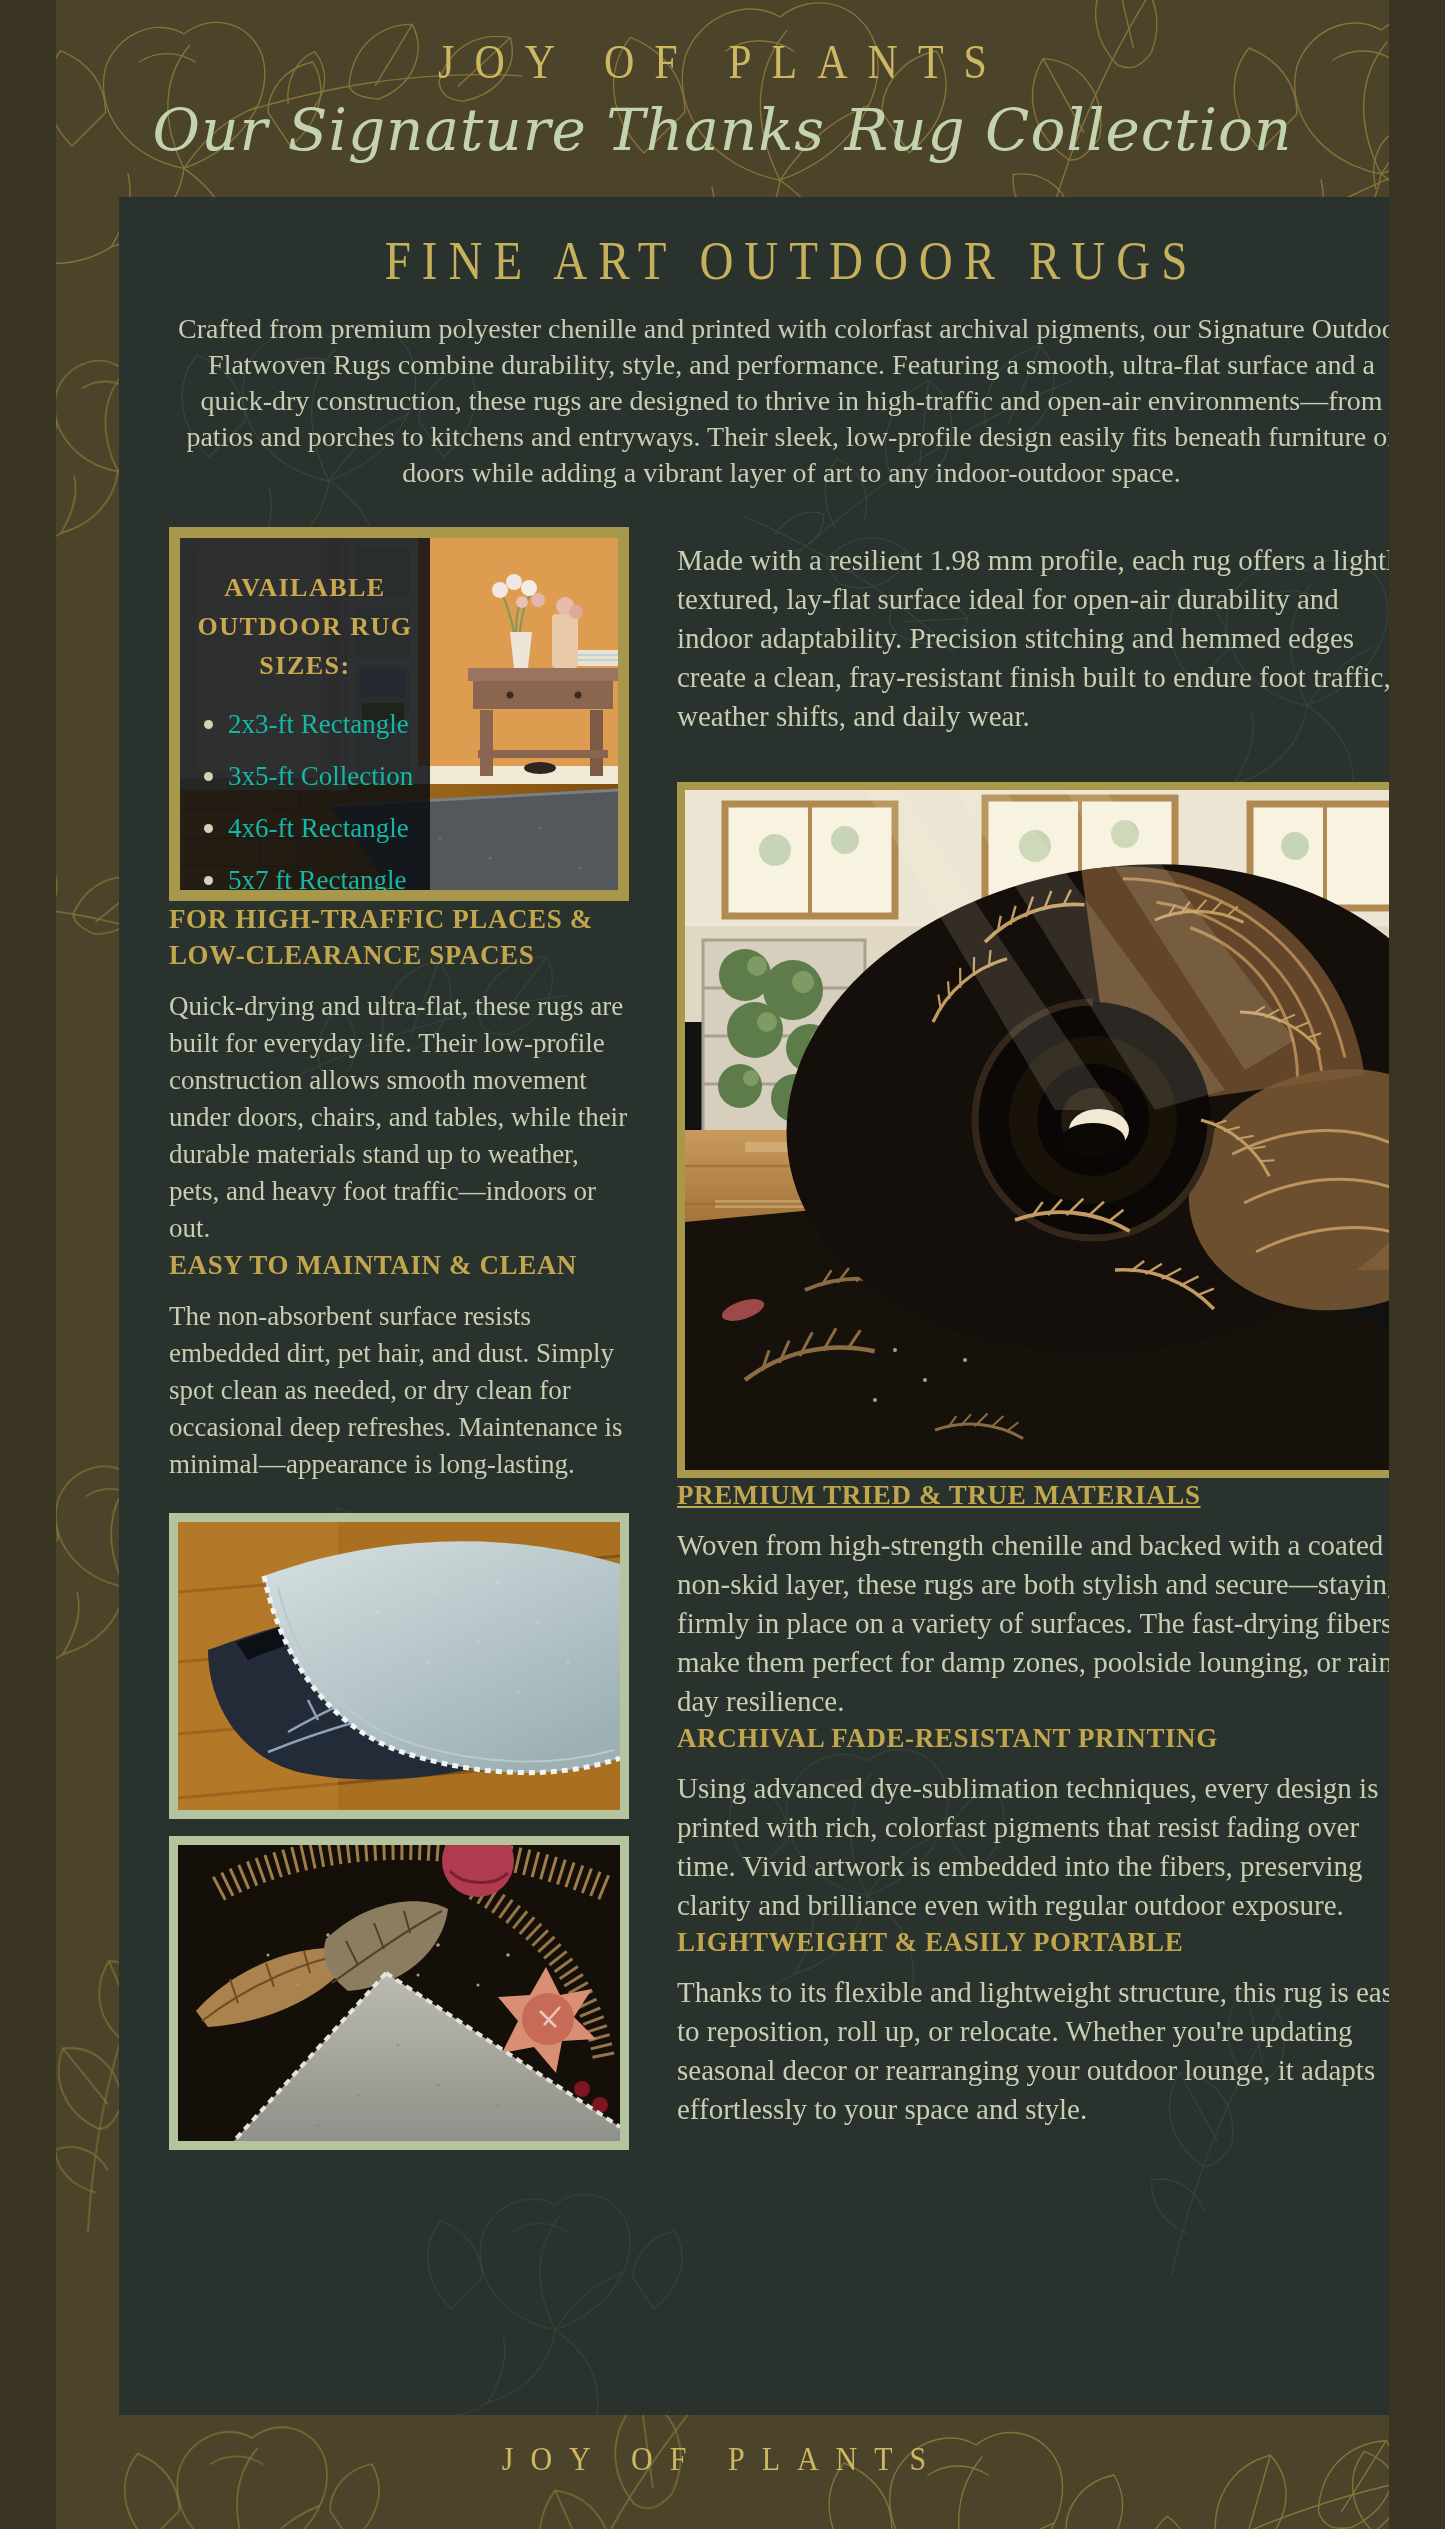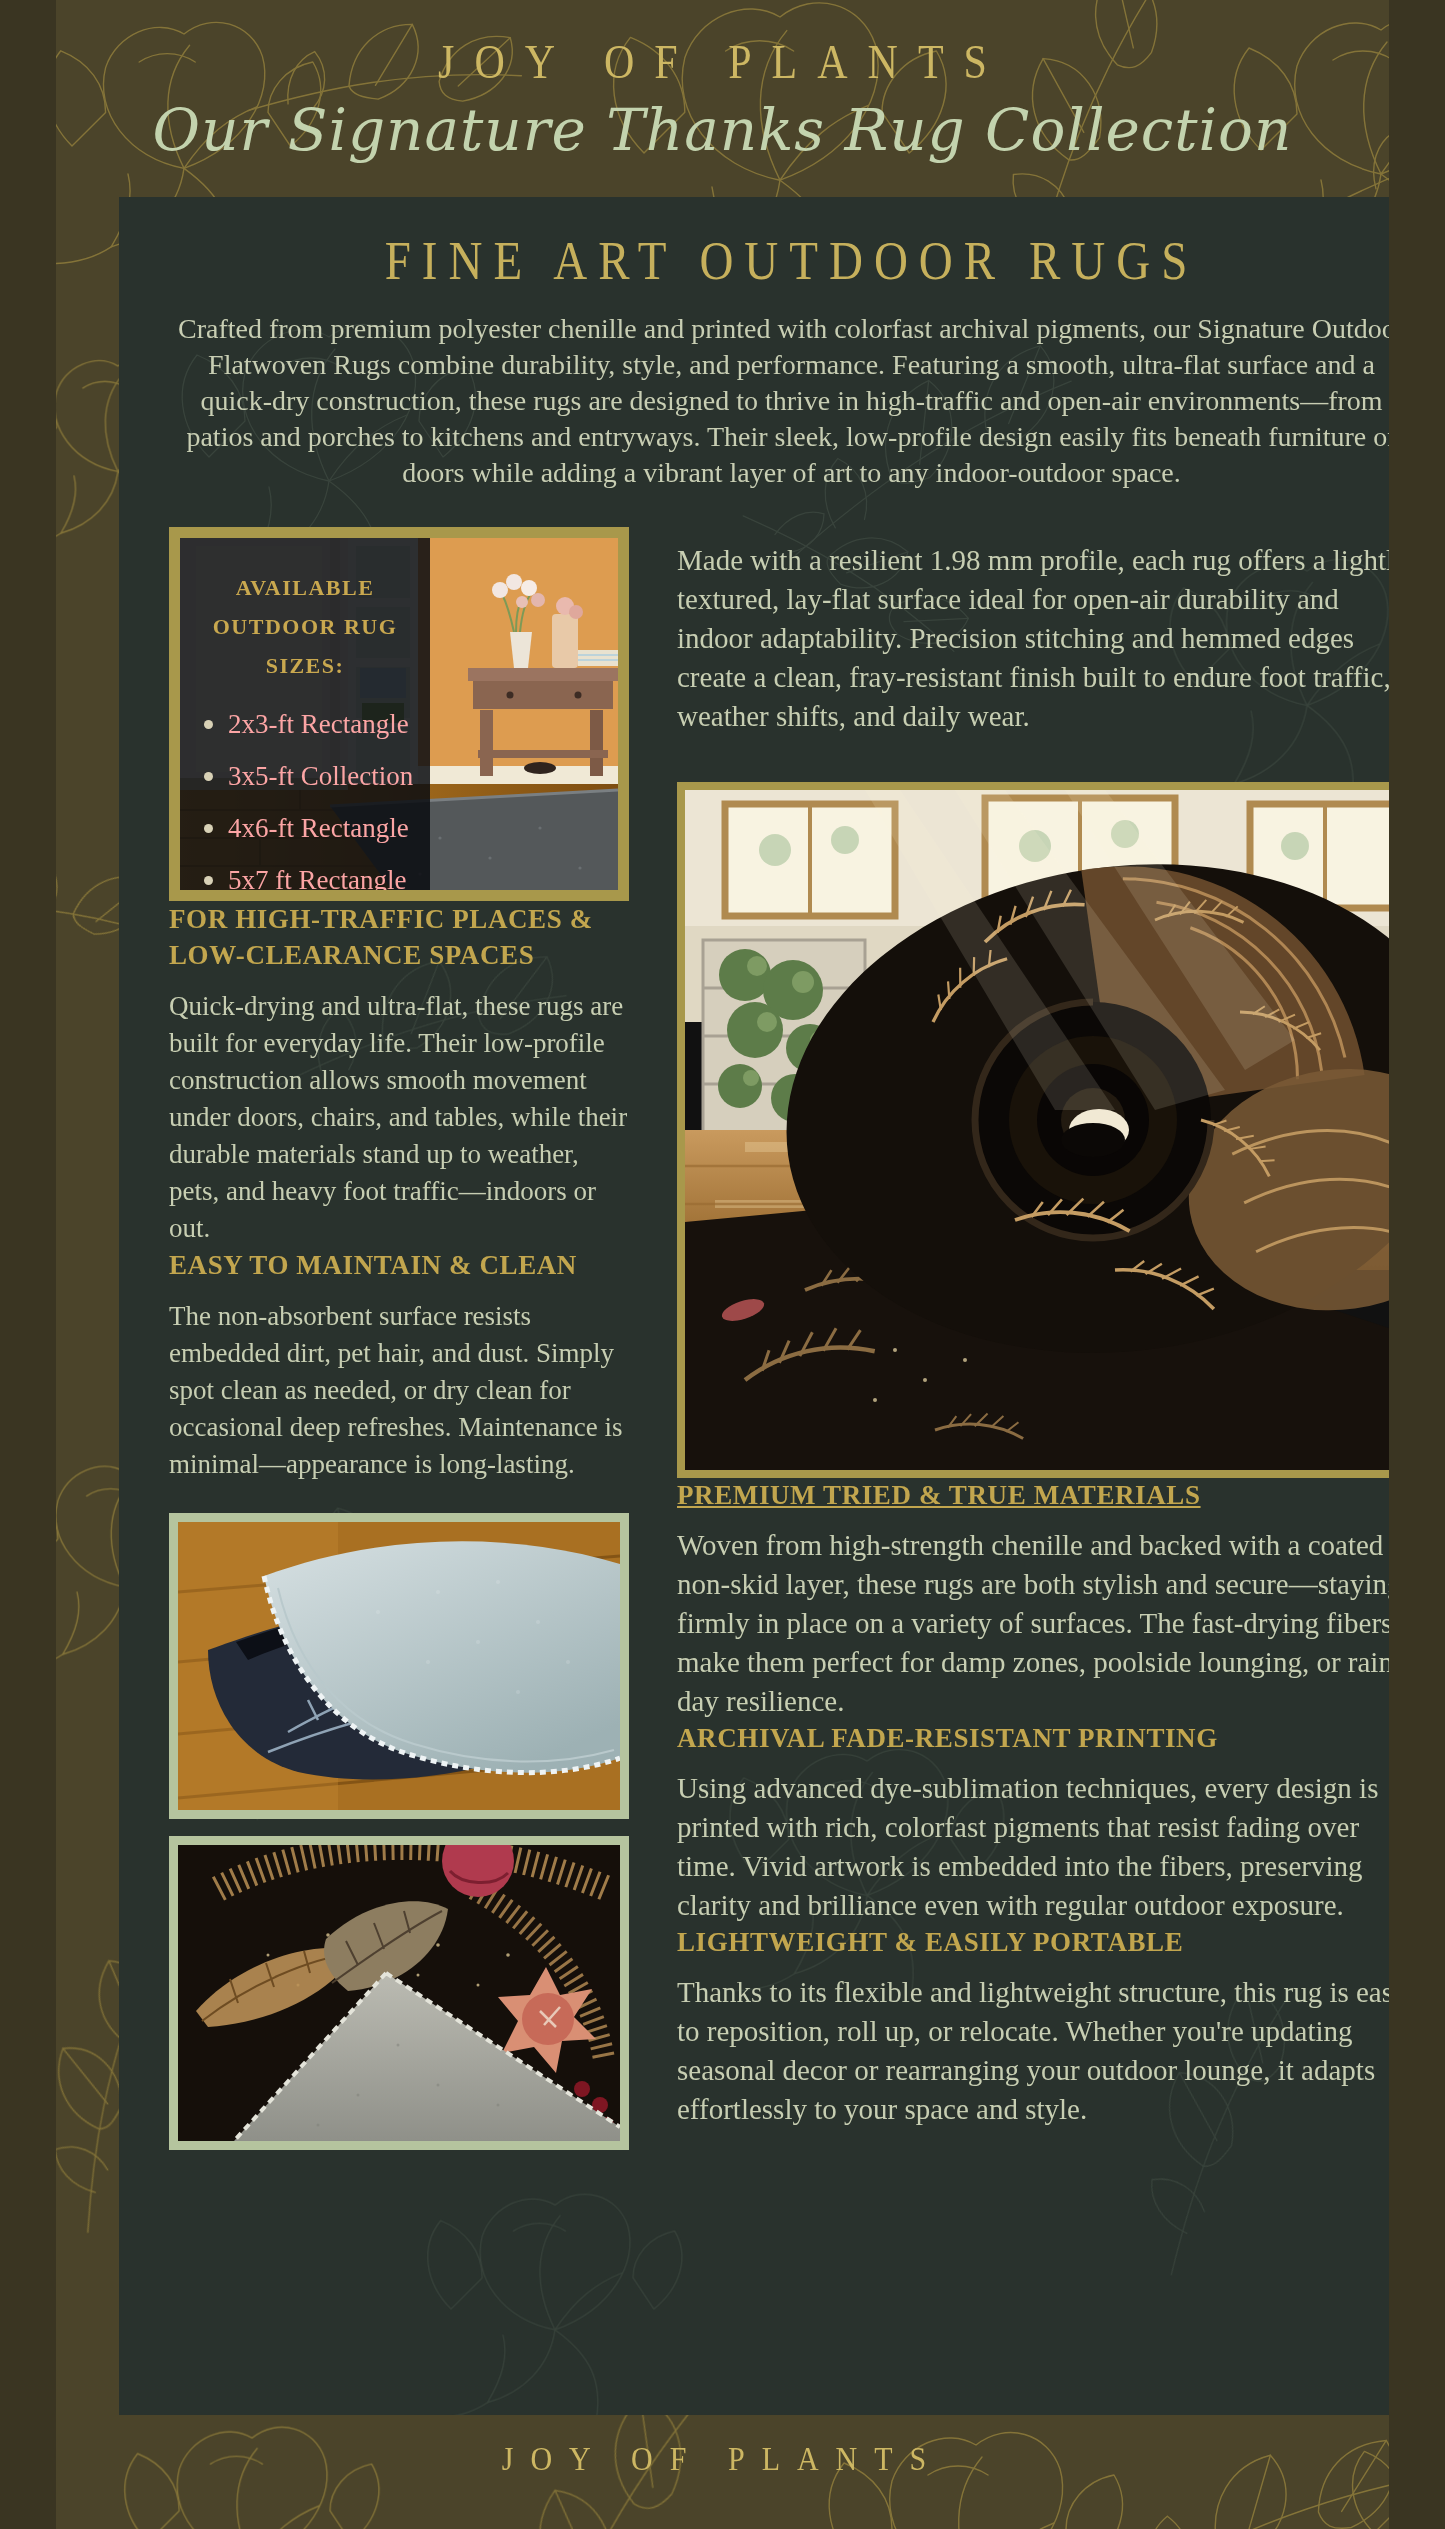--- a/index.html
+++ b/index.html
@@ -40,23 +40,23 @@
   .frame-sage{border:9px solid #b5c49e;}
   .sizes-box{width:460px;height:374px;}
   .photo-fold{width:460px;height:306px;margin-top:30px;}
   .photo-backing{width:460px;height:314px;margin-top:17px;}
   .photo-roll{width:741px;height:696px;margin-top:46px;}
   .photo svg{display:block;width:100%;height:100%;}
 
   
   .sizes-overlay{position:absolute;left:0;top:0;bottom:0;width:250px;
                  background:rgba(9,12,17,.85);padding:30px 14px 0;box-sizing:border-box;text-align:center;}
-  .sizes-overlay h4{margin:0;color:#c9a84f;font-size:22px;line-height:39px;letter-spacing:1.5px;font-weight:bold;}
+  .sizes-overlay h4{margin:0;color:#c9a84f;font-size:26px;line-height:39px;letter-spacing:1.5px;font-weight:bold;}
   ul.sizes-list{margin:24px 0 0;padding:0 0 0 8px;text-align:left;list-style:none;}
-  ul.sizes-list li{position:relative;padding-left:26px;font-size:27px;color:#fca5a5;margin-bottom:21px;}
+  ul.sizes-list li{position:relative;padding-left:26px;font-size:27px;color:#14b8a6;margin-bottom:21px;}
   ul.sizes-list li::before{content:"";position:absolute;left:2px;top:11px;width:9px;height:9px;
                            border-radius:50%;background:#d8d1b6;}
 </style>
 </head>
 <body>
 
 <div class="page">
 
   <svg class="bg-svg" width="1445" height="2529">
     <defs>

